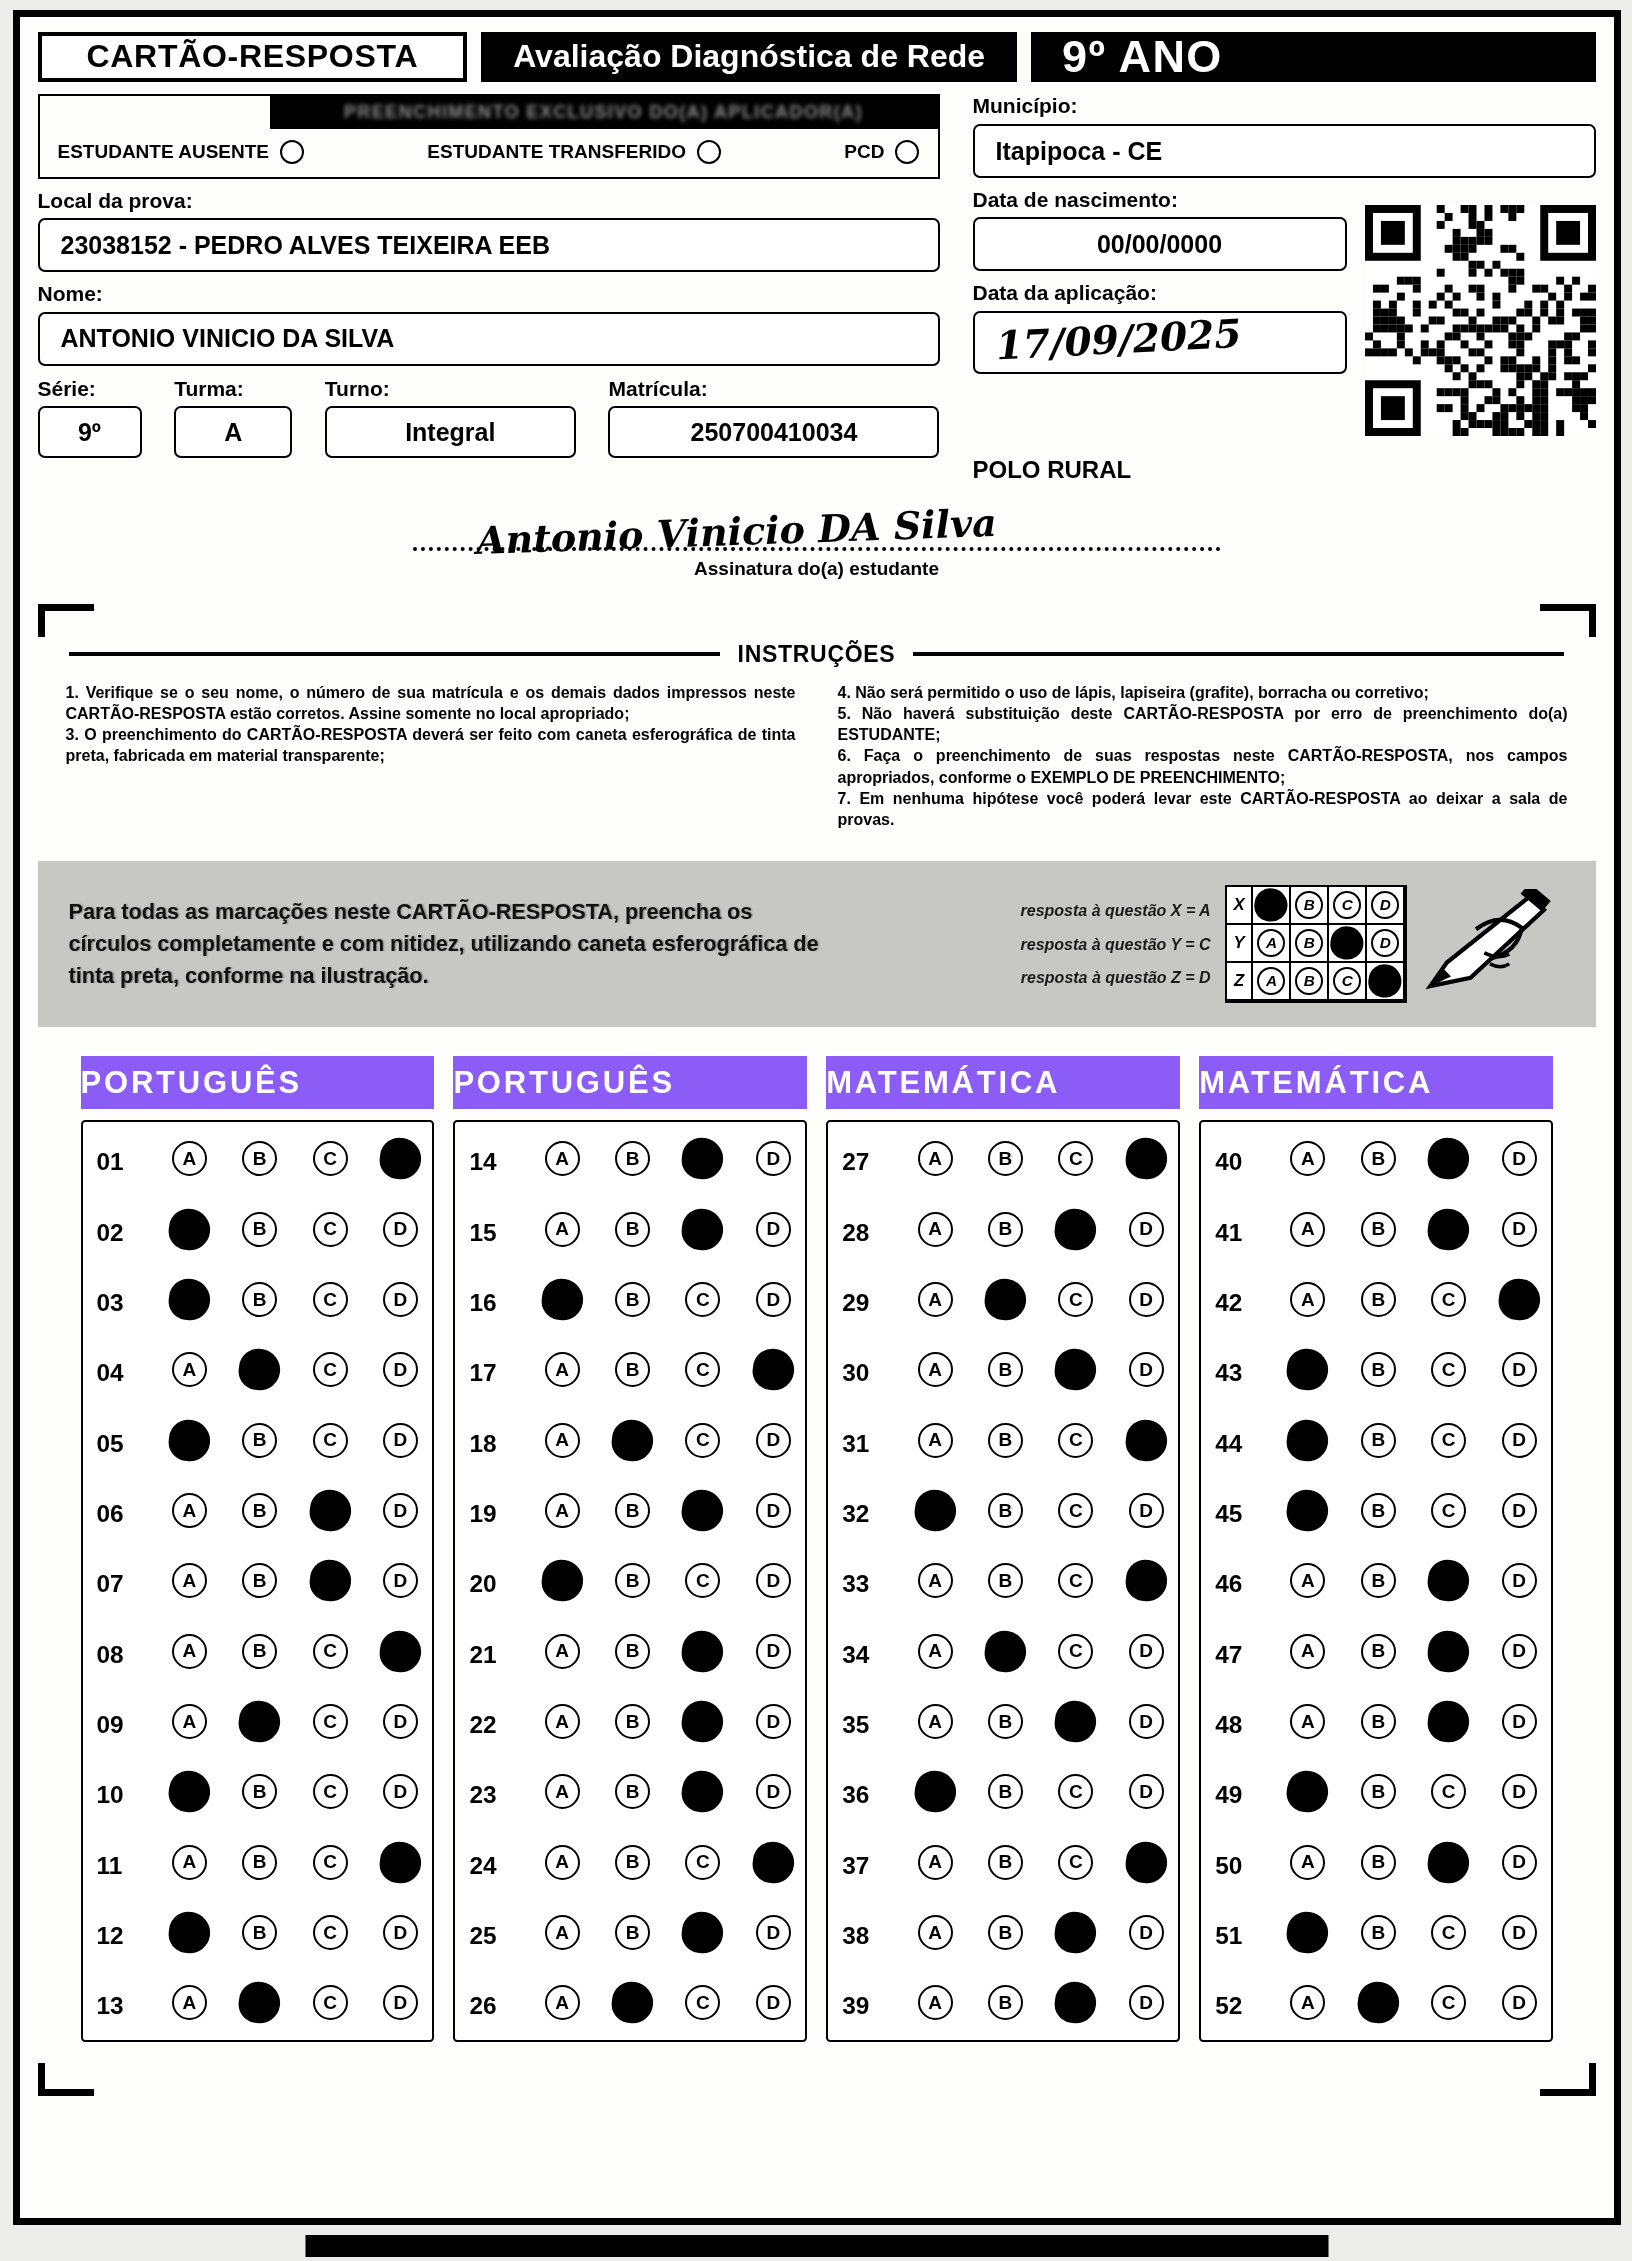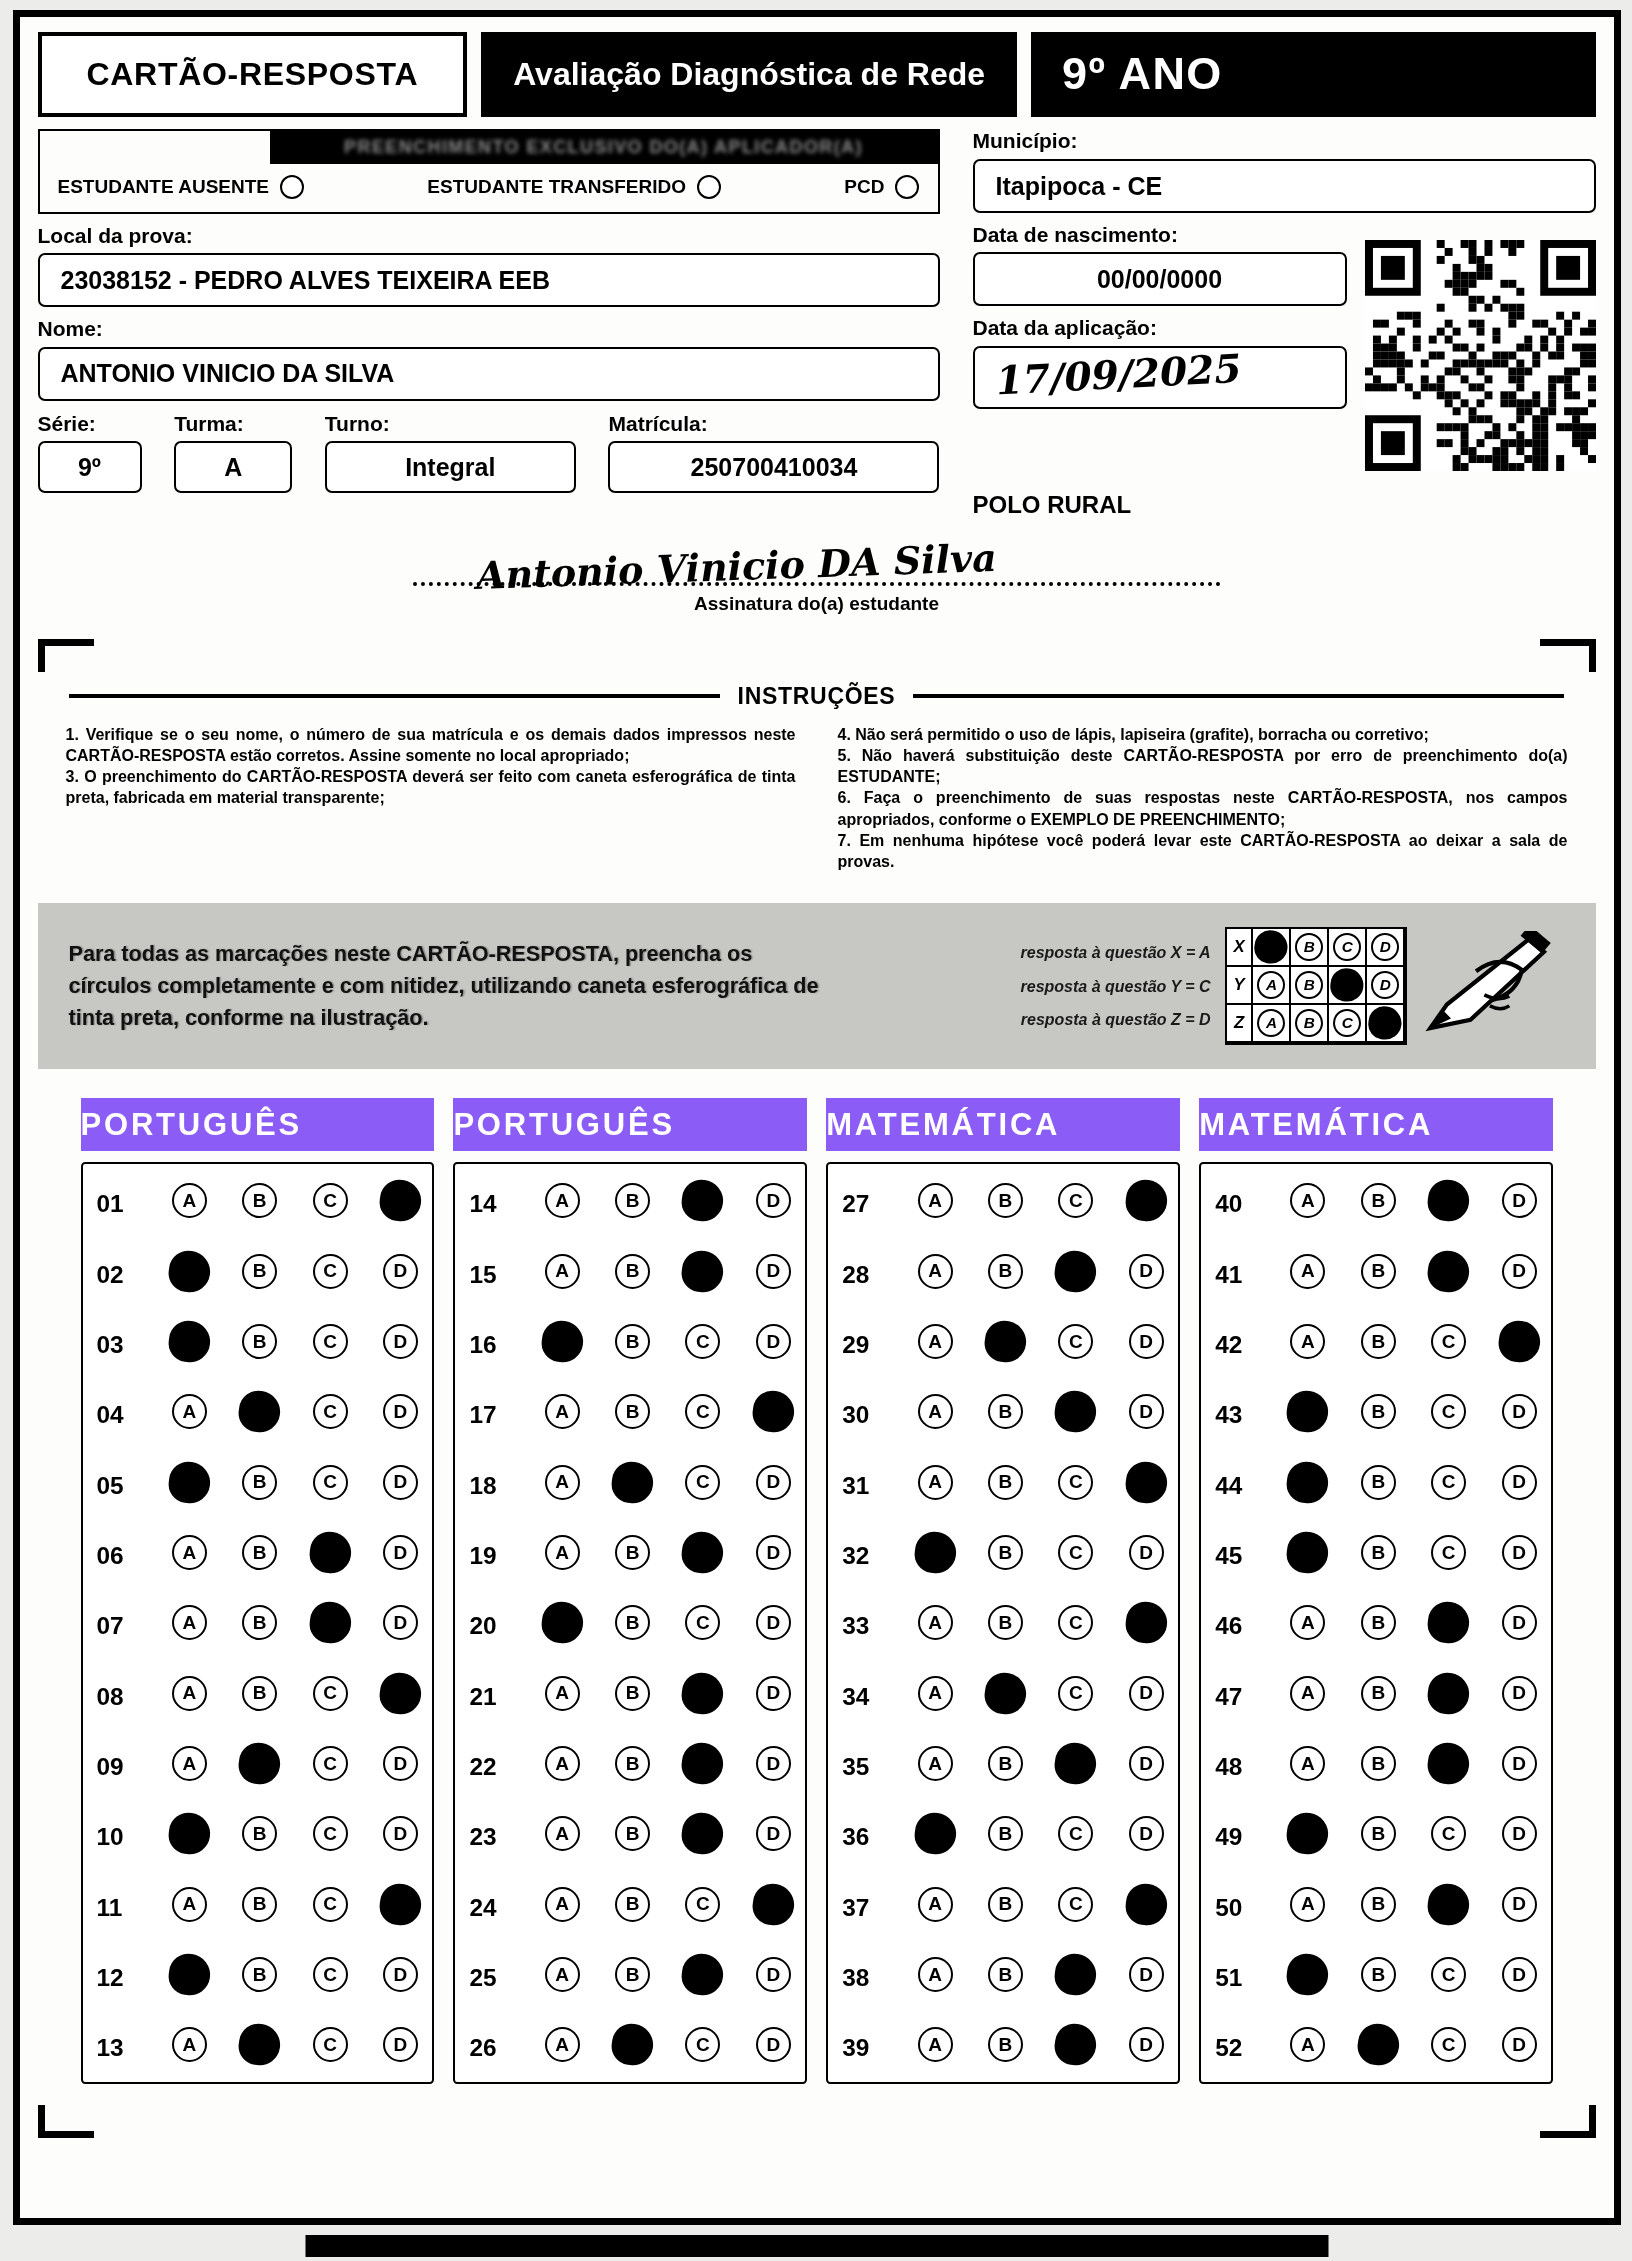--- a/index.html
+++ b/index.html
@@ -3,21 +3,21 @@
 <meta charset="utf-8">
 <style>
   * { box-sizing: border-box; margin: 0; padding: 0; }
   html,body { width: 1633px; height: 2261px; }
   body { background: #ececea; font-family: "Liberation Sans", sans-serif; color:#000; position: relative; }
   .frame { position: absolute; left: 12.5px; top: 9.7px; right: 12.5px; bottom: 36px;
            border: 7px solid #000; background: #fdfdfb; }
   .content { position: relative; height: 100%; padding: 15.3px 18px 5.6px; }
 
   
-  .header { display: flex; gap: 14px; height: 85px; }
+  .header { display: flex; gap: 14px; height: 50px; }
   .hd-card { border: 4.2px solid #000; background:#fff; display:flex; align-items:center;
              padding: 0 45px; font-size: 32px; font-weight: bold; letter-spacing: 0.7px; }
   .hd-assess { background:#000; color:#fff; display:flex; align-items:center; justify-content:center;
                padding: 8px 32px; font-size: 32px; font-weight: bold; flex: 0 0 auto; }
   .hd-grade { background:#000; color:#fff; display:flex; align-items:center;
               padding: 0 0 0 31px; font-size: 45px; font-weight: bold; flex: 1; letter-spacing:1.4px; }
 
   
   .form-area { display: grid; grid-template-columns: 902px 1fr; gap: 33px; margin-top: 12.5px; }
   .applicator-box { border: 2.1px solid #000; }
@@ -48,21 +48,21 @@
   .signature { width: 808px; margin: 18px auto 0; text-align: center; }
   .sig-line { position: relative; height: 49px; border-bottom: 4.2px dotted #000; }
   .sig-script { position: absolute; left: 63px; bottom: -7px; font-size: 38px; transform: rotate(-2deg); white-space: nowrap; }
   .sig-caption { font-size: 19px; font-weight: bold; margin-top: 7px; }
 
   
   .instructions { position: relative; margin-top: 24px; padding-top: 18px; }
   .corner { position: absolute; width: 56px; height: 33px; }
   .corner.tl { left: 0; top: 0; border-left: 7.7px solid #000; border-top: 7.7px solid #000; }
   .corner.tr { right: 0; top: 0; border-right: 7.7px solid #000; border-top: 7.7px solid #000; }
-  .instr-titlebar { display:flex; align-items:center; gap: 18px; padding: 0 32px; margin-top: 26px; justify-content: flex-end; }
+  .instr-titlebar { display:flex; align-items:center; gap: 18px; padding: 0 32px; margin-top: 19px; justify-content: flex-end; }
   .rule { flex: 1; height: 3.5px; background: #000; }
   .instr-title { font-size: 23px; font-weight: bold; letter-spacing: 0.7px; }
   .instr-cols { display: grid; grid-template-columns: 1fr 1fr; gap: 42px; padding: 14px 28px 0; }
   .instr-item { font-size: 16px; font-weight: bold; line-height: 1.33; text-align: justify; }
 
   
   .gray-band { margin: 31px 0 0; background: #c7c7c4; display: flex; align-items: center;
                gap: 25px; padding: 24px 31px; }
   .band-note { flex: 0 0 752px; font-size: 21.6px; font-weight: bold; line-height: 1.5; color:#111;
                filter: blur(0.6px); text-shadow: 1.4px 0 1.4px rgba(0,0,0,.3); }

